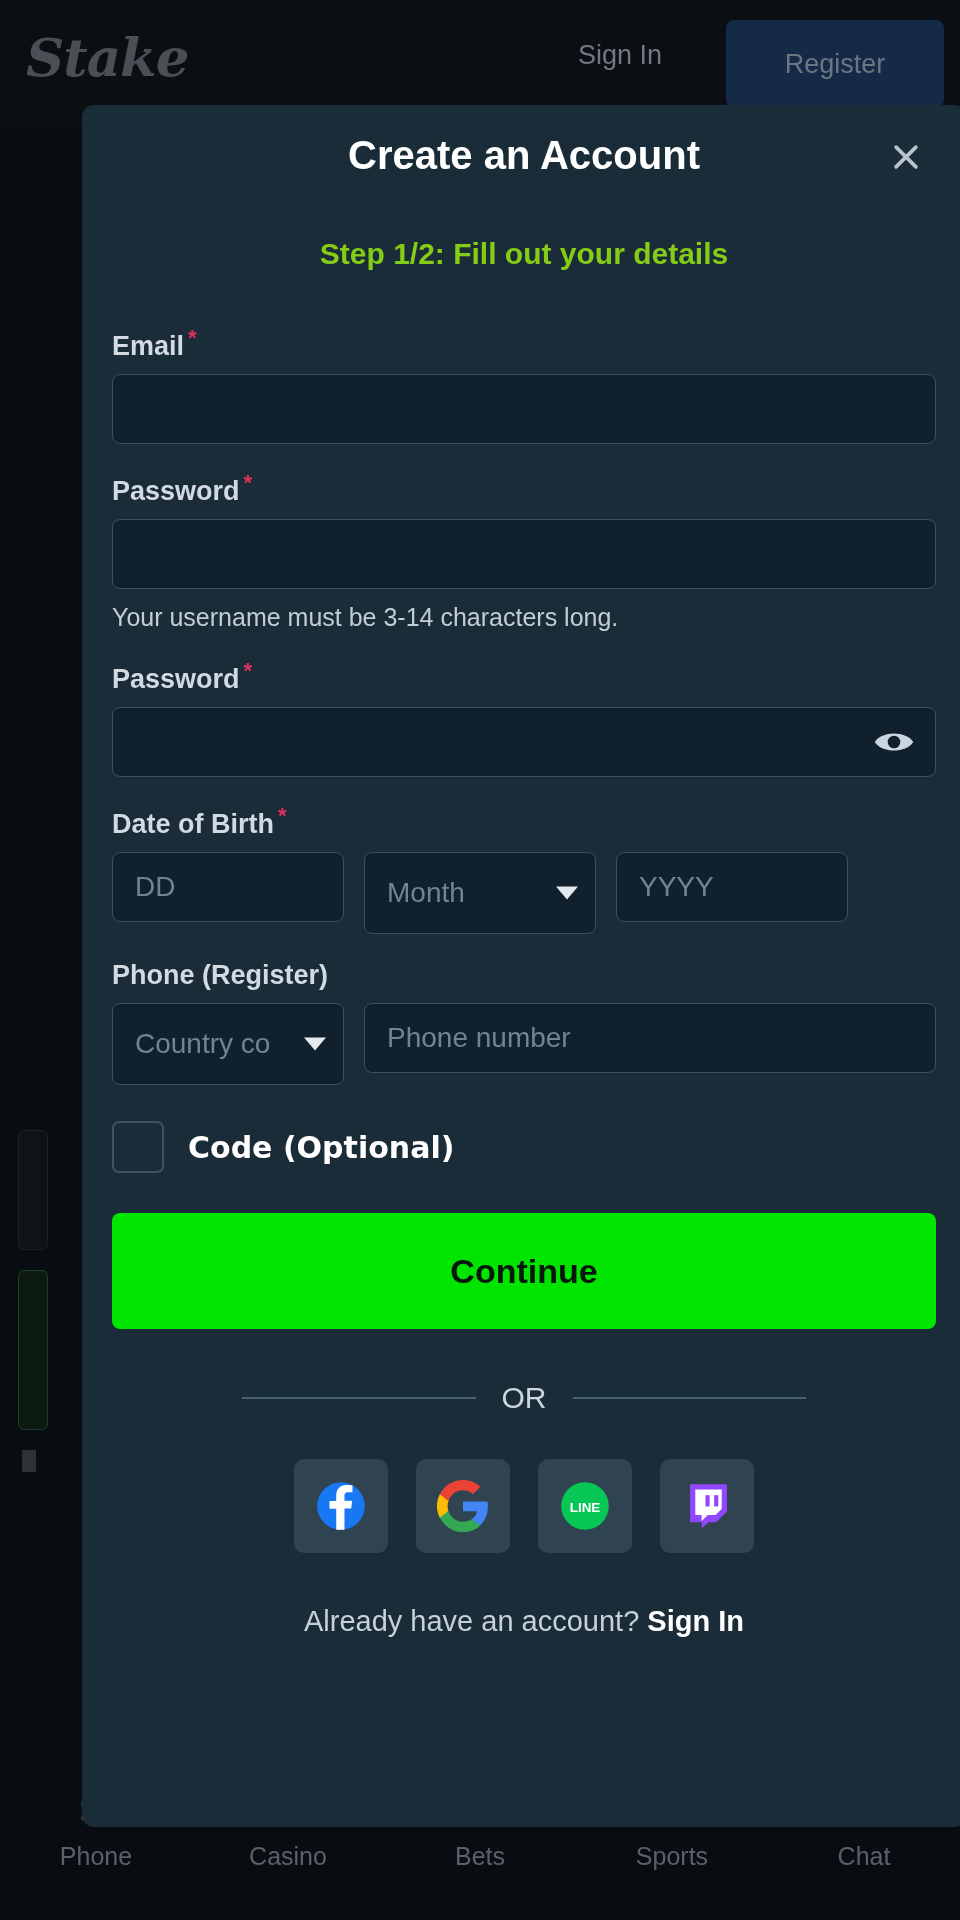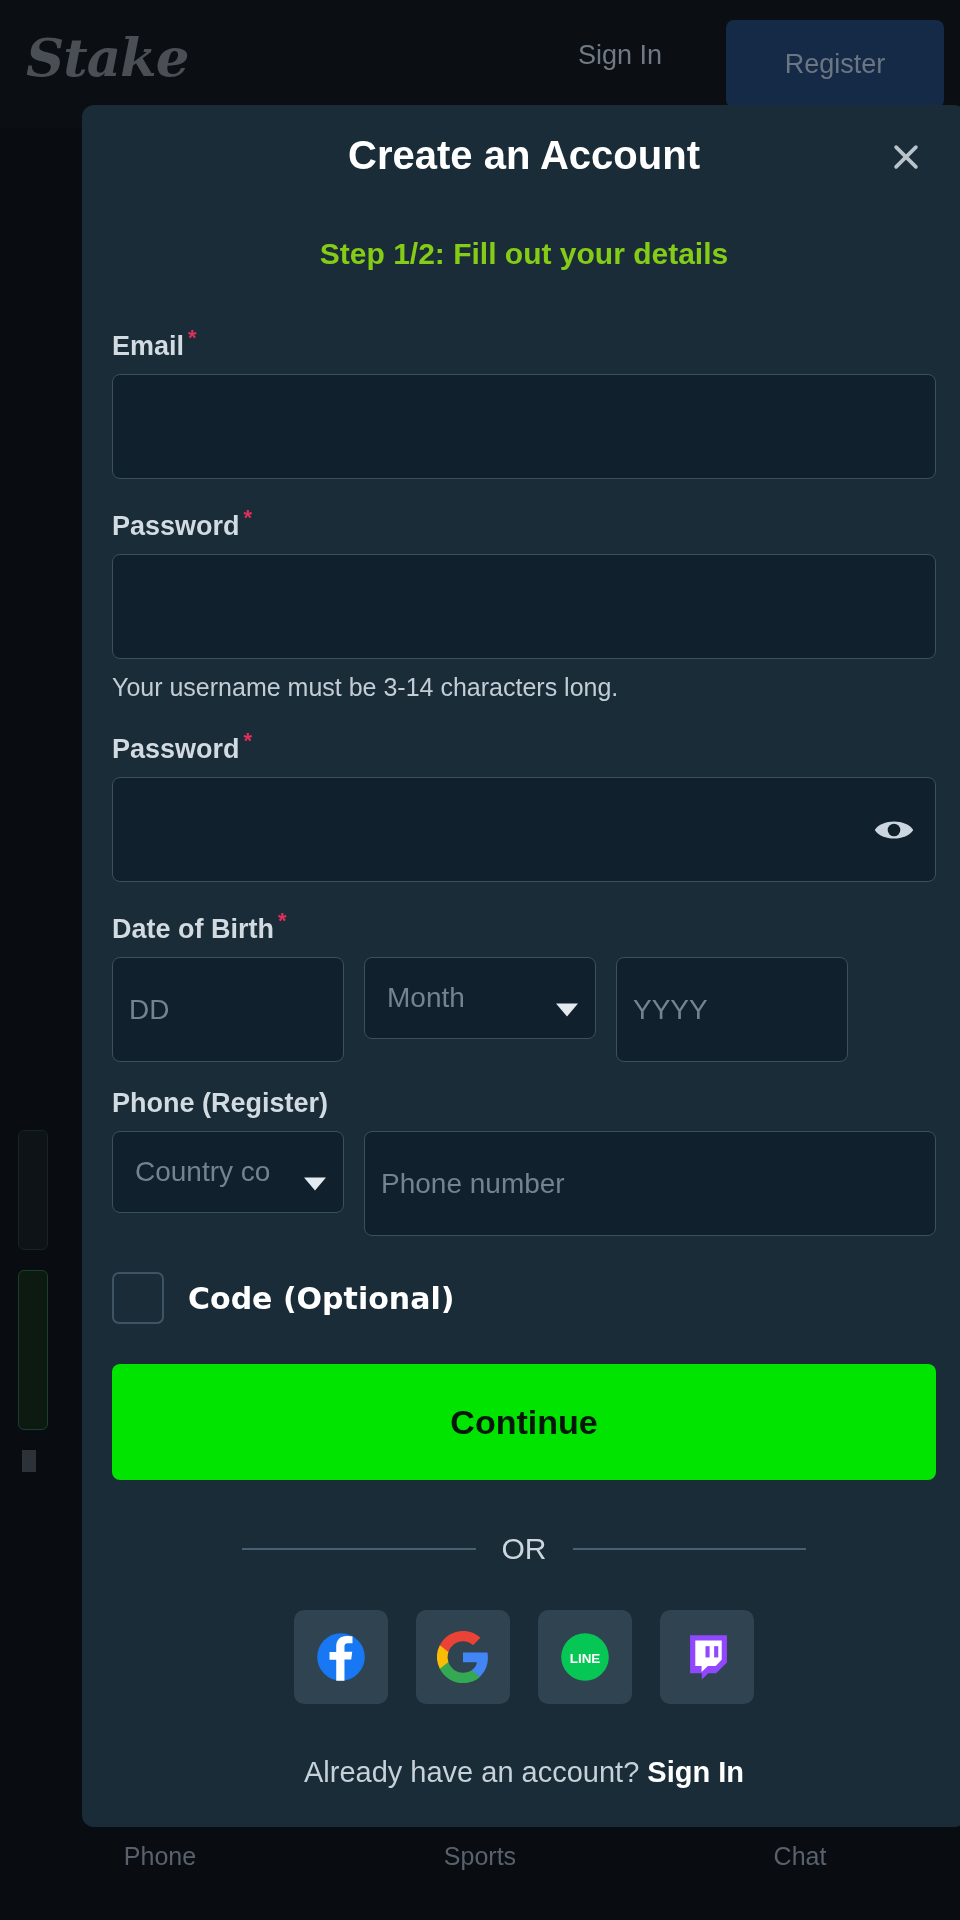--- a/index.html
+++ b/index.html
@@ -88,24 +88,24 @@
 
   .form { position: absolute; top: 220px; left: 30px; width: 824px; }
 
   .field-label {
     color: #d3dbe2; font-size: 27px; font-weight: 700;
     margin-bottom: 12px; display: block;
   }
   .req { color: #e0315b; font-size: 22px; vertical-align: super; margin-left: 4px; }
 
   .inp {
-    width: 100%; height: 105px;
+    width: 100%; height: 70px;
     background: #10202c; border: 1px solid #3a5060;
     border-radius: 8px; color: #ef4444; font-size: 28px;
-    padding: 0 16px; font-family: "Liberation Sans", sans-serif;
+    padding: 0 22px; font-family: "Liberation Sans", sans-serif;
   }
   .inp::placeholder { color: #73838f; }
 
   .group { margin-bottom: 26px; }
   .hint { color: #c3cdd6; font-size: 25px; margin-top: 14px; }
 
   .pw-wrap { position: relative; }
   .eye-btn {
     position: absolute; right: 18px; top: 50%; transform: translateY(-50%);
     width: 48px; height: 40px; display: flex; align-items: center; justify-content: center;
@@ -185,20 +185,37 @@
   <div class="bottom-nav">
     <div class="nav-item">
       <span class="nav-ico">
         <svg viewBox="0 0 24 24" fill="#6a737c">
             <circle cx="10.5" cy="9.5" r="5.5" fill="none" stroke="#6a737c" stroke-width="2"></circle>
             <path d="M14.5 13.5 L20 19" stroke="#6a737c" stroke-width="2.4" fill="none"></path>
             <rect x="4" y="16" width="7" height="3" rx="1"></rect>
           </svg>
       </span>
       <span class="nav-label">Phone</span>
+    </div>
+    <div class="nav-item">
+      <span class="nav-ico">
+        <svg viewBox="0 0 24 24" fill="#6a737c">
+            <path d="M12 3 C9 8 5 11 5 15 a7 7 0 0 0 14 0 c0-4-4-7-7-12z"></path>
+          </svg>
+      </span>
+      <span class="nav-label">Casino</span>
+    </div>
+    <div class="nav-item">
+      <span class="nav-ico">
+        <svg viewBox="0 0 24 24">
+            <rect x="4" y="4" width="16" height="16" rx="2.5" fill="#6a737c"></rect>
+            <path d="M7.5 12 l2.5 2.5 L15 9" stroke="#1a1f24" stroke-width="2" fill="none"></path>
+          </svg>
+      </span>
+      <span class="nav-label">Bets</span>
     </div>
     <div class="nav-item">
       <span class="nav-ico">
         <svg viewBox="0 0 24 24">
             <circle cx="12" cy="12" r="9" fill="#6a737c"></circle>
             <path d="M12 5 l4 3 -1.5 5 h-5 L8 8z" fill="#1a1f24"></path>
           </svg>
       </span>
       <span class="nav-label">Sports</span>
     </div>

